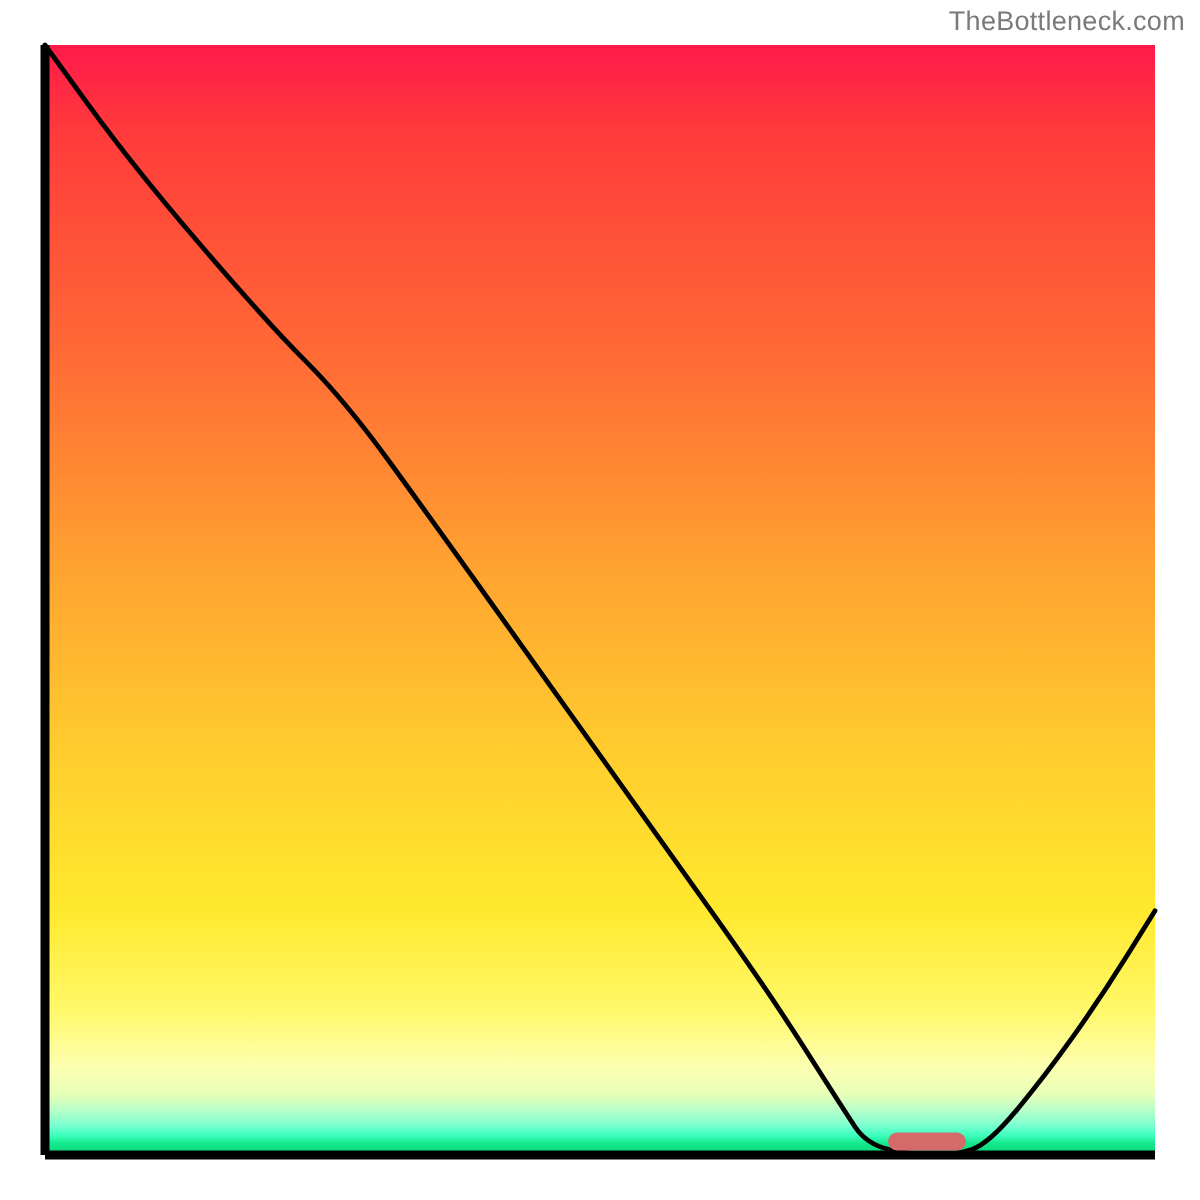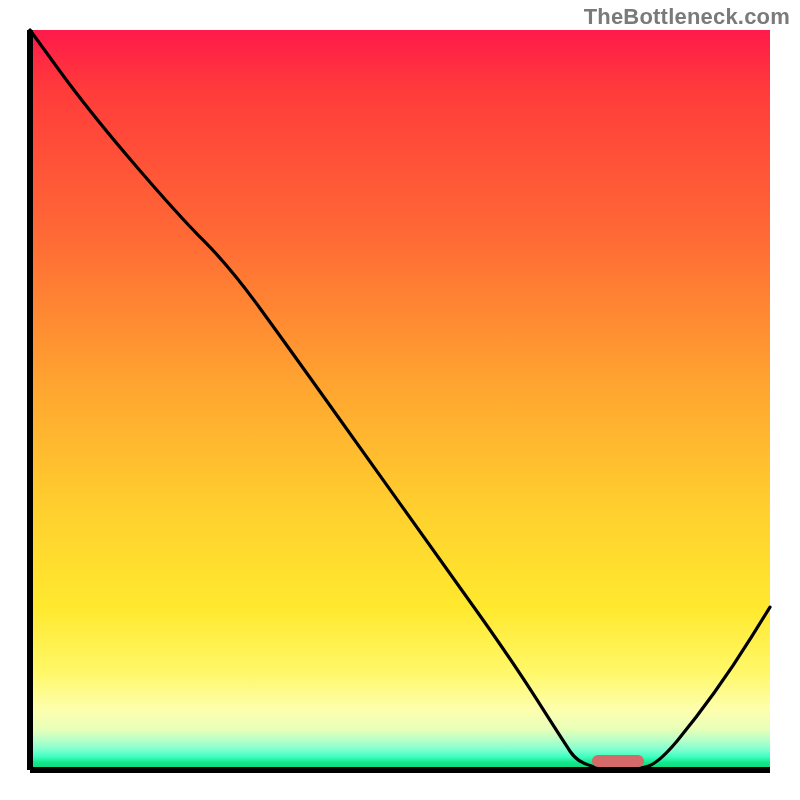--- a/index.html
+++ b/index.html
@@ -12,22 +12,22 @@
   }
   .container {
     position: relative;
     width: 800px;
     height: 800px;
   }
   .watermark {
     position: absolute;
     top: 4px;
     right: 10px;
-    font-size: 22px;
-    font-weight: bold;
+    font-size: 18px;
+    font-weight: normal;
     color: #7a7a7a;
     letter-spacing: 0.2px;
   }
   .plot-area {
     position: absolute;
     left: 30px;
     top: 30px;
     width: 740px;
     height: 740px;
   }

